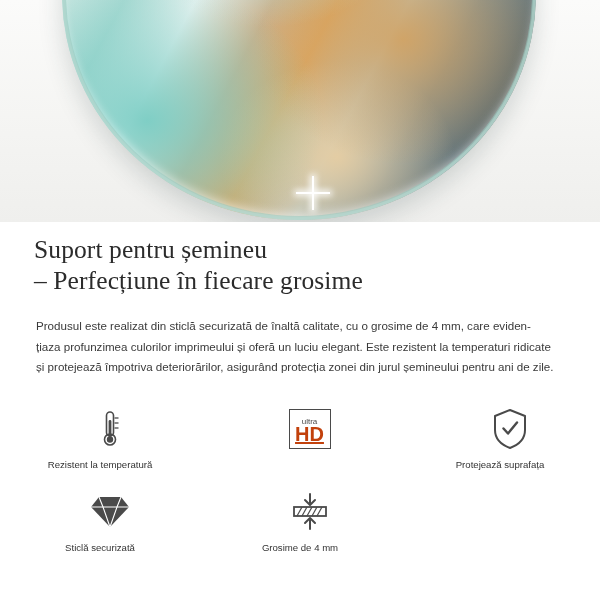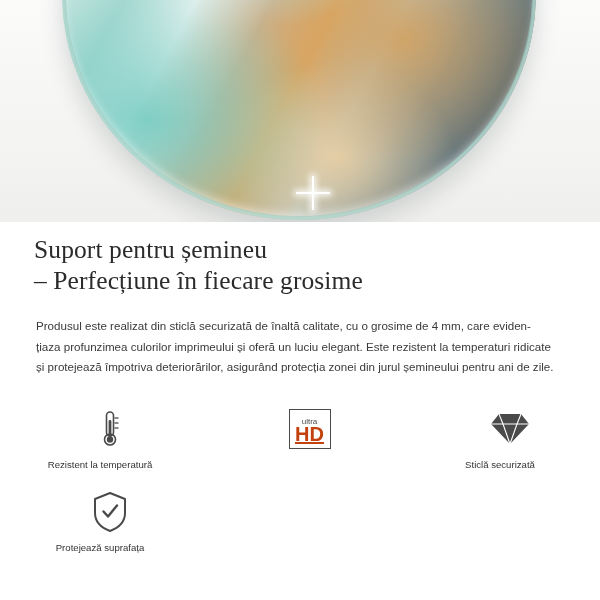--- a/index.html
+++ b/index.html
@@ -215,35 +215,54 @@
       <div class="feature-icon">
         <div style="position:relative;width:40px;height:38px;border:1.6px solid #4a4a4a;display:flex;flex-direction:column;align-items:center;justify-content:center;">
           <div style="font-size:8px;color:#4a4a4a;line-height:10px;">ultra</div>
           <div style="font-size:20px;font-weight:bold;color:#c2410c;line-height:15px;text-decoration:underline;">HD</div>
         </div>
       </div>
     </div>
 
     <div class="feature">
       <div class="feature-icon">
+        <svg width="38" height="44" viewBox="0 0 38 44">
+          <path d="M19 3 L34 9 V23 C34 32 27 38 19 41 C11 38 4 32 4 23 V9 Z" fill="none" stroke="#4a4a4a" stroke-width="2" stroke-linejoin="round"></path>
+          <path d="M12.5 21.5 L17 26.5 L26 15.5" fill="none" stroke="#4a4a4a" stroke-width="2.4" stroke-linecap="round" stroke-linejoin="round"></path>
+        </svg>
+      </div>
+      <div class="feature-label">Protejează suprafața</div>
+    </div>
+
+    <div class="feature">
+      <div class="feature-icon">
         <svg width="44" height="38" viewBox="0 0 44 38">
           <path d="M11 4 H33 L41 14 L22 34 L3 14 Z" fill="#4a4a4a"></path>
           <path d="M11 4 L15 14 L22 34 L29 14 L33 4" fill="none" stroke="#ffffff" stroke-width="1.1"></path>
           <path d="M3 14 H41" fill="none" stroke="#ffffff" stroke-width="1.1"></path>
         </svg>
       </div>
       <div class="feature-label">Sticlă securizată</div>
     </div>
 
-    <div class="feature">
-      <div class="feature-icon">
-        <svg width="38" height="44" viewBox="0 0 38 44">
-          <path d="M19 3 L34 9 V23 C34 32 27 38 19 41 C11 38 4 32 4 23 V9 Z" fill="none" stroke="#4a4a4a" stroke-width="2" stroke-linejoin="round"></path>
-          <path d="M12.5 21.5 L17 26.5 L26 15.5" fill="none" stroke="#4a4a4a" stroke-width="2.4" stroke-linecap="round" stroke-linejoin="round"></path>
-        </svg>
-      </div>
-      <div class="feature-label">Protejează suprafața</div>
-    </div>
-
-
+
+    <div class="feature">
+      <div class="feature-icon">
+        <svg width="44" height="42" viewBox="0 0 44 42">
+          <line x1="22" y1="3" x2="22" y2="12" stroke="#4a4a4a" stroke-width="2" stroke-linecap="round"></line>
+          <path d="M17 9 L22 14 L27 9" fill="none" stroke="#4a4a4a" stroke-width="2" stroke-linecap="round" stroke-linejoin="round"></path>
+          <rect x="6" y="16" width="32" height="9" fill="none" stroke="#4a4a4a" stroke-width="1.8"></rect>
+          <g stroke="#4a4a4a" stroke-width="1.2">
+            <line x1="9" y1="25" x2="14" y2="16"></line>
+            <line x1="14" y1="25" x2="19" y2="16"></line>
+            <line x1="19" y1="25" x2="24" y2="16"></line>
+            <line x1="24" y1="25" x2="29" y2="16"></line>
+            <line x1="29" y1="25" x2="34" y2="16"></line>
+          </g>
+          <path d="M17 32 L22 27 L27 32" fill="none" stroke="#4a4a4a" stroke-width="2" stroke-linecap="round" stroke-linejoin="round"></path>
+          <line x1="22" y1="29" x2="22" y2="38" stroke="#4a4a4a" stroke-width="2" stroke-linecap="round"></line>
+        </svg>
+      </div>
+      <div class="feature-label">Grosime de 4 mm</div>
+    </div>
 
   </div>
 </div>
 
 </body></html>

